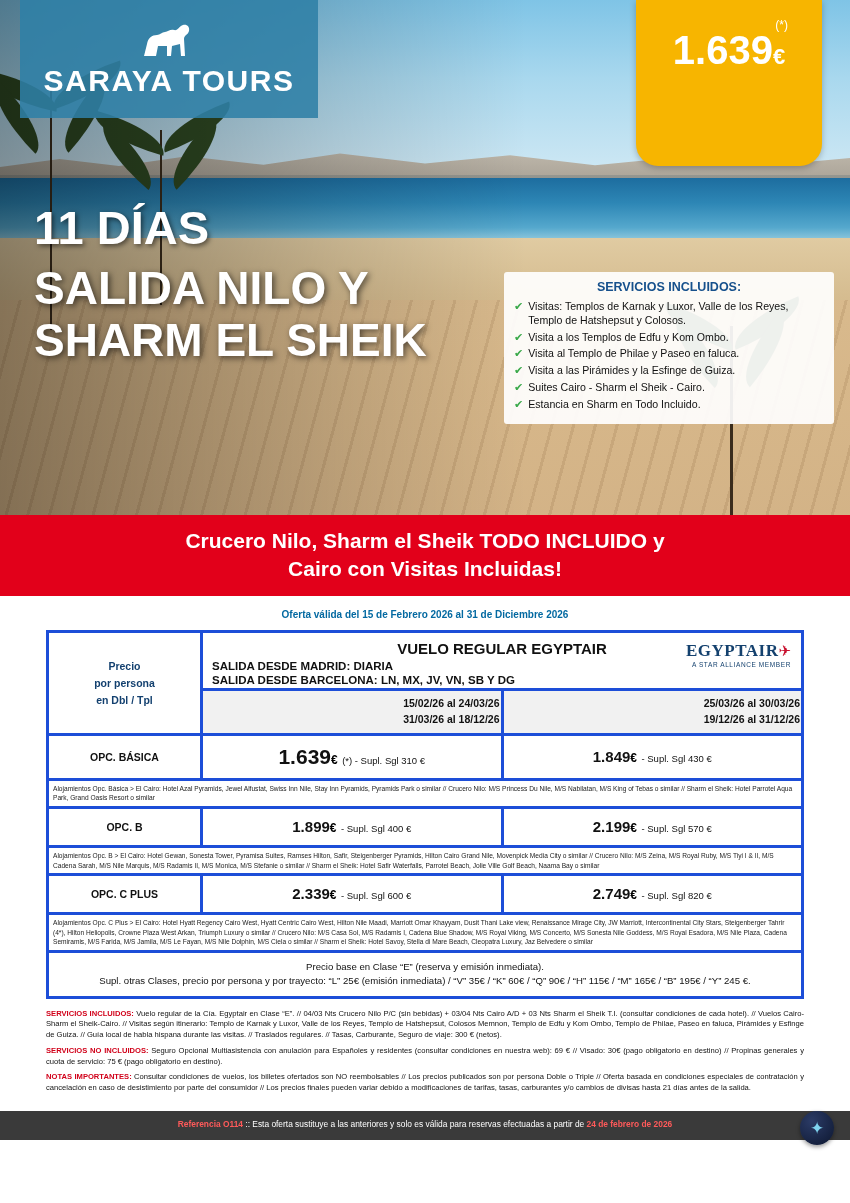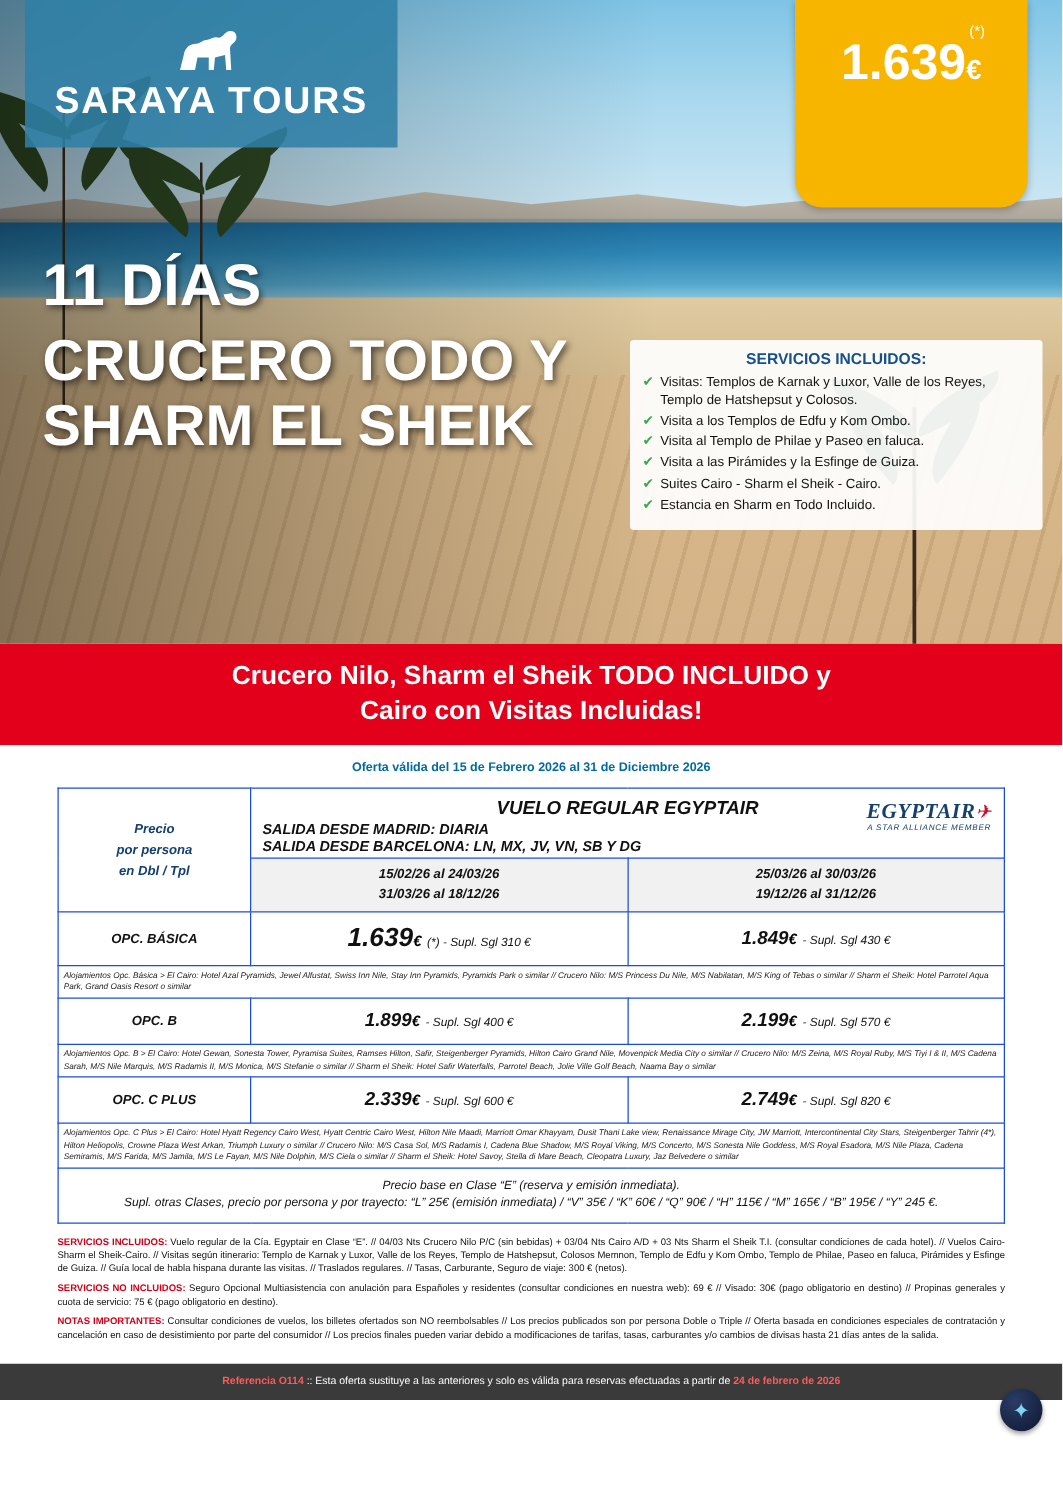--- a/index.html
+++ b/index.html
@@ -148,21 +148,21 @@
     text-align: center; font-size: 10px; font-weight: bold;
     color: #0369a1; padding: 13px 0 10px 0;
   }
 
   
   .tbl-wrap { padding: 0 46px; }
   table.prices {
     width: 100%; border-collapse: collapse; table-layout: fixed;
   }
   table.prices td, table.prices th {
-    border: 1px solid #1d4ed8; vertical-align: middle; font-style: italic;
+    border: 3px solid #1d4ed8; vertical-align: middle;
   }
   .cell-precios {
     width: 154px; text-align: center; font-size: 10.5px; font-weight: bold;
     color: #13406f; line-height: 1.6; padding: 6px 4px;
   }
   .hdr-air {
     text-align: center; font-size: 15px; font-weight: bold; color: #111;
     padding: 6px 0 2px 0;
   }
   .hdr-sal {
@@ -171,21 +171,21 @@
   .egyptair {
     position: absolute; right: 10px; top: 8px; text-align: right;
   }
   .egy-name {
     font-size: 17px; font-weight: bold; color: #14416e; letter-spacing: .5px;
     font-family: "Liberation Serif", serif;
   }
   .egy-sub { font-size: 6.5px; color: #14416e; letter-spacing: .6px; }
   .egy-bird { color: #c8102e; font-size: 15px; }
   .dates-cell {
-    text-align: center; font-size: 10.5px; font-weight: bold; color: #111;
+    text-align: right; font-size: 10.5px; font-weight: bold; color: #111;
     background: #f1f1f1; padding: 5px 1px; line-height: 1.5;
   }
   .opc-cell {
     text-align: center; font-size: 10.5px; font-weight: bold; color: #111;
     padding: 10px 2px;
   }
   .price-cell { text-align: center; padding: 9px 4px; }
   .price-big { font-size: 21px; font-weight: bold; color: #111; }
   .price-mid { font-size: 15px; font-weight: bold; color: #111; }
   .price-cur { font-size: 12px; font-weight: bold; }
@@ -271,21 +271,21 @@
 
     <div class="promo">
       <div class="promo-ast">(*)</div>
       <div class="promo-price">
         <span>1.639</span><span class="cur">€</span>
       </div>
     </div>
 
     <div class="headline">
       <div class="h-days">11 DÍAS</div>
-      <div class="h-main">CRUCERO TODO Y</div>
+      <div class="h-main">SALIDA NILO Y</div>
       <div class="h-main">SHARM EL SHEIK</div>
     </div>
 
     <div class="services">
       <h4>SERVICIOS INCLUIDOS:</h4>
       <div class="serv-item">
         <span class="tick">✔</span>
         <span>Visitas: Templos de Karnak y Luxor, Valle de los Reyes, Templo de Hatshepsut y Colosos.</span>
       </div>
       <div class="serv-item">

